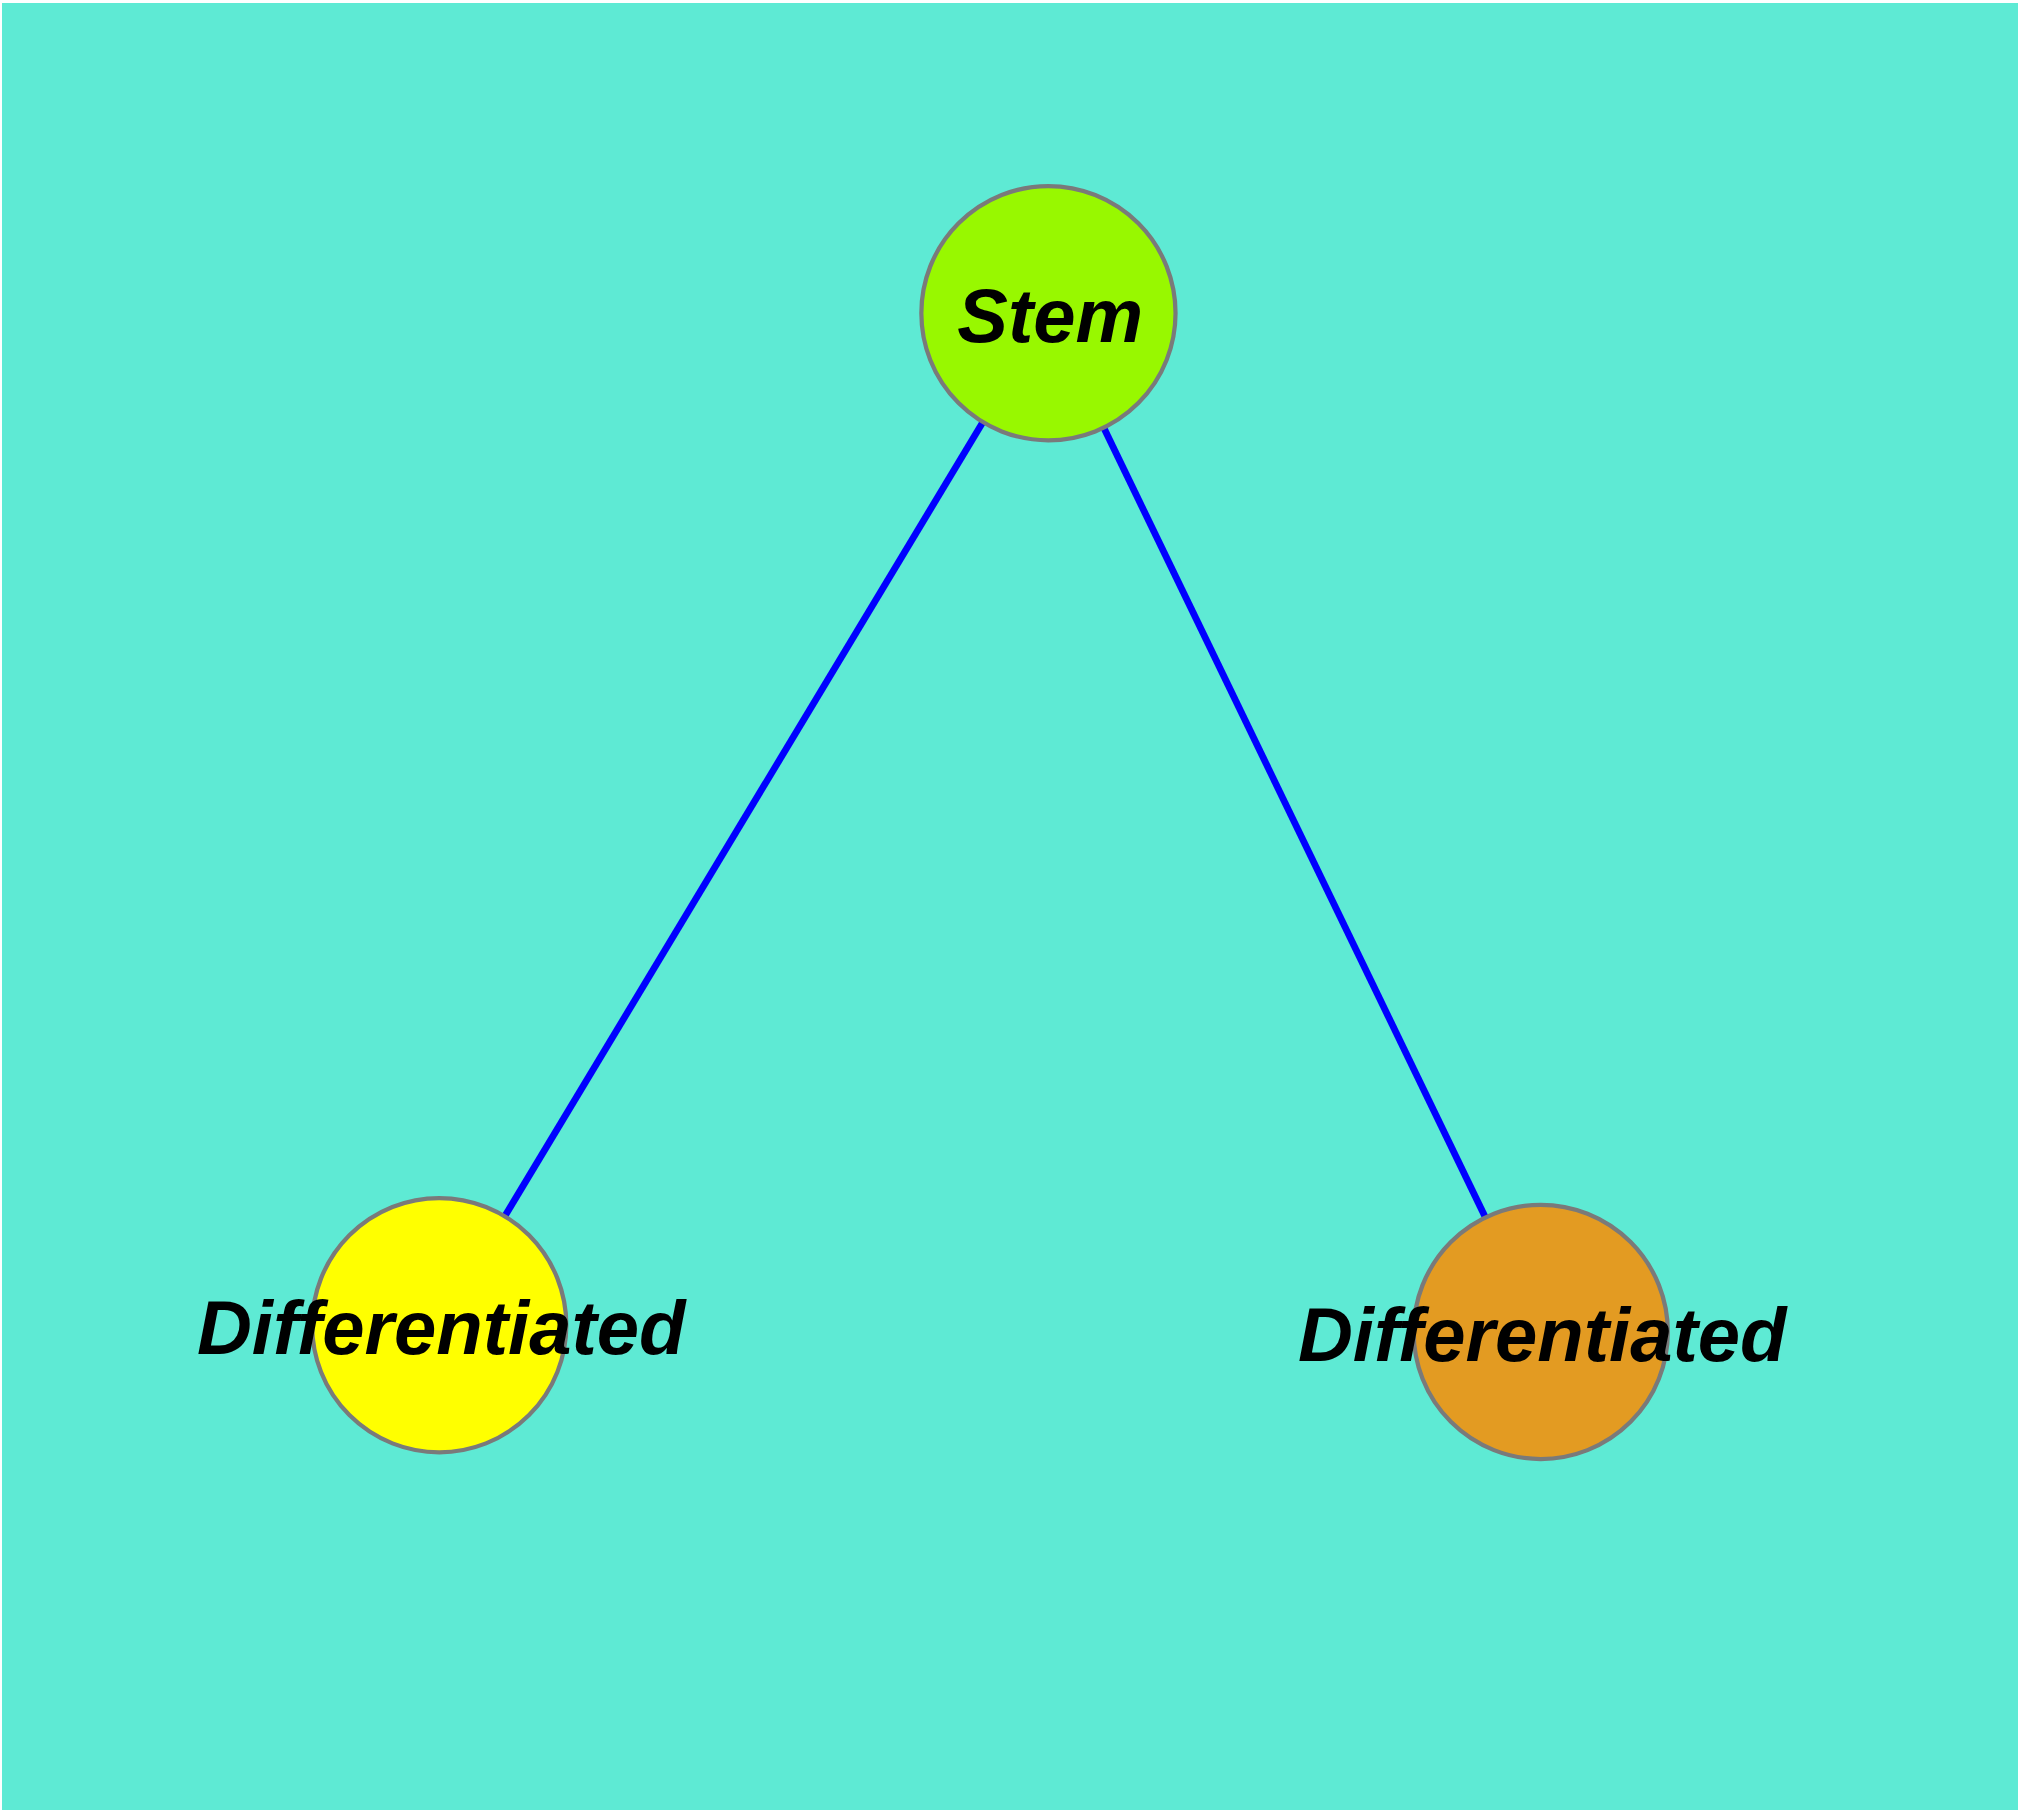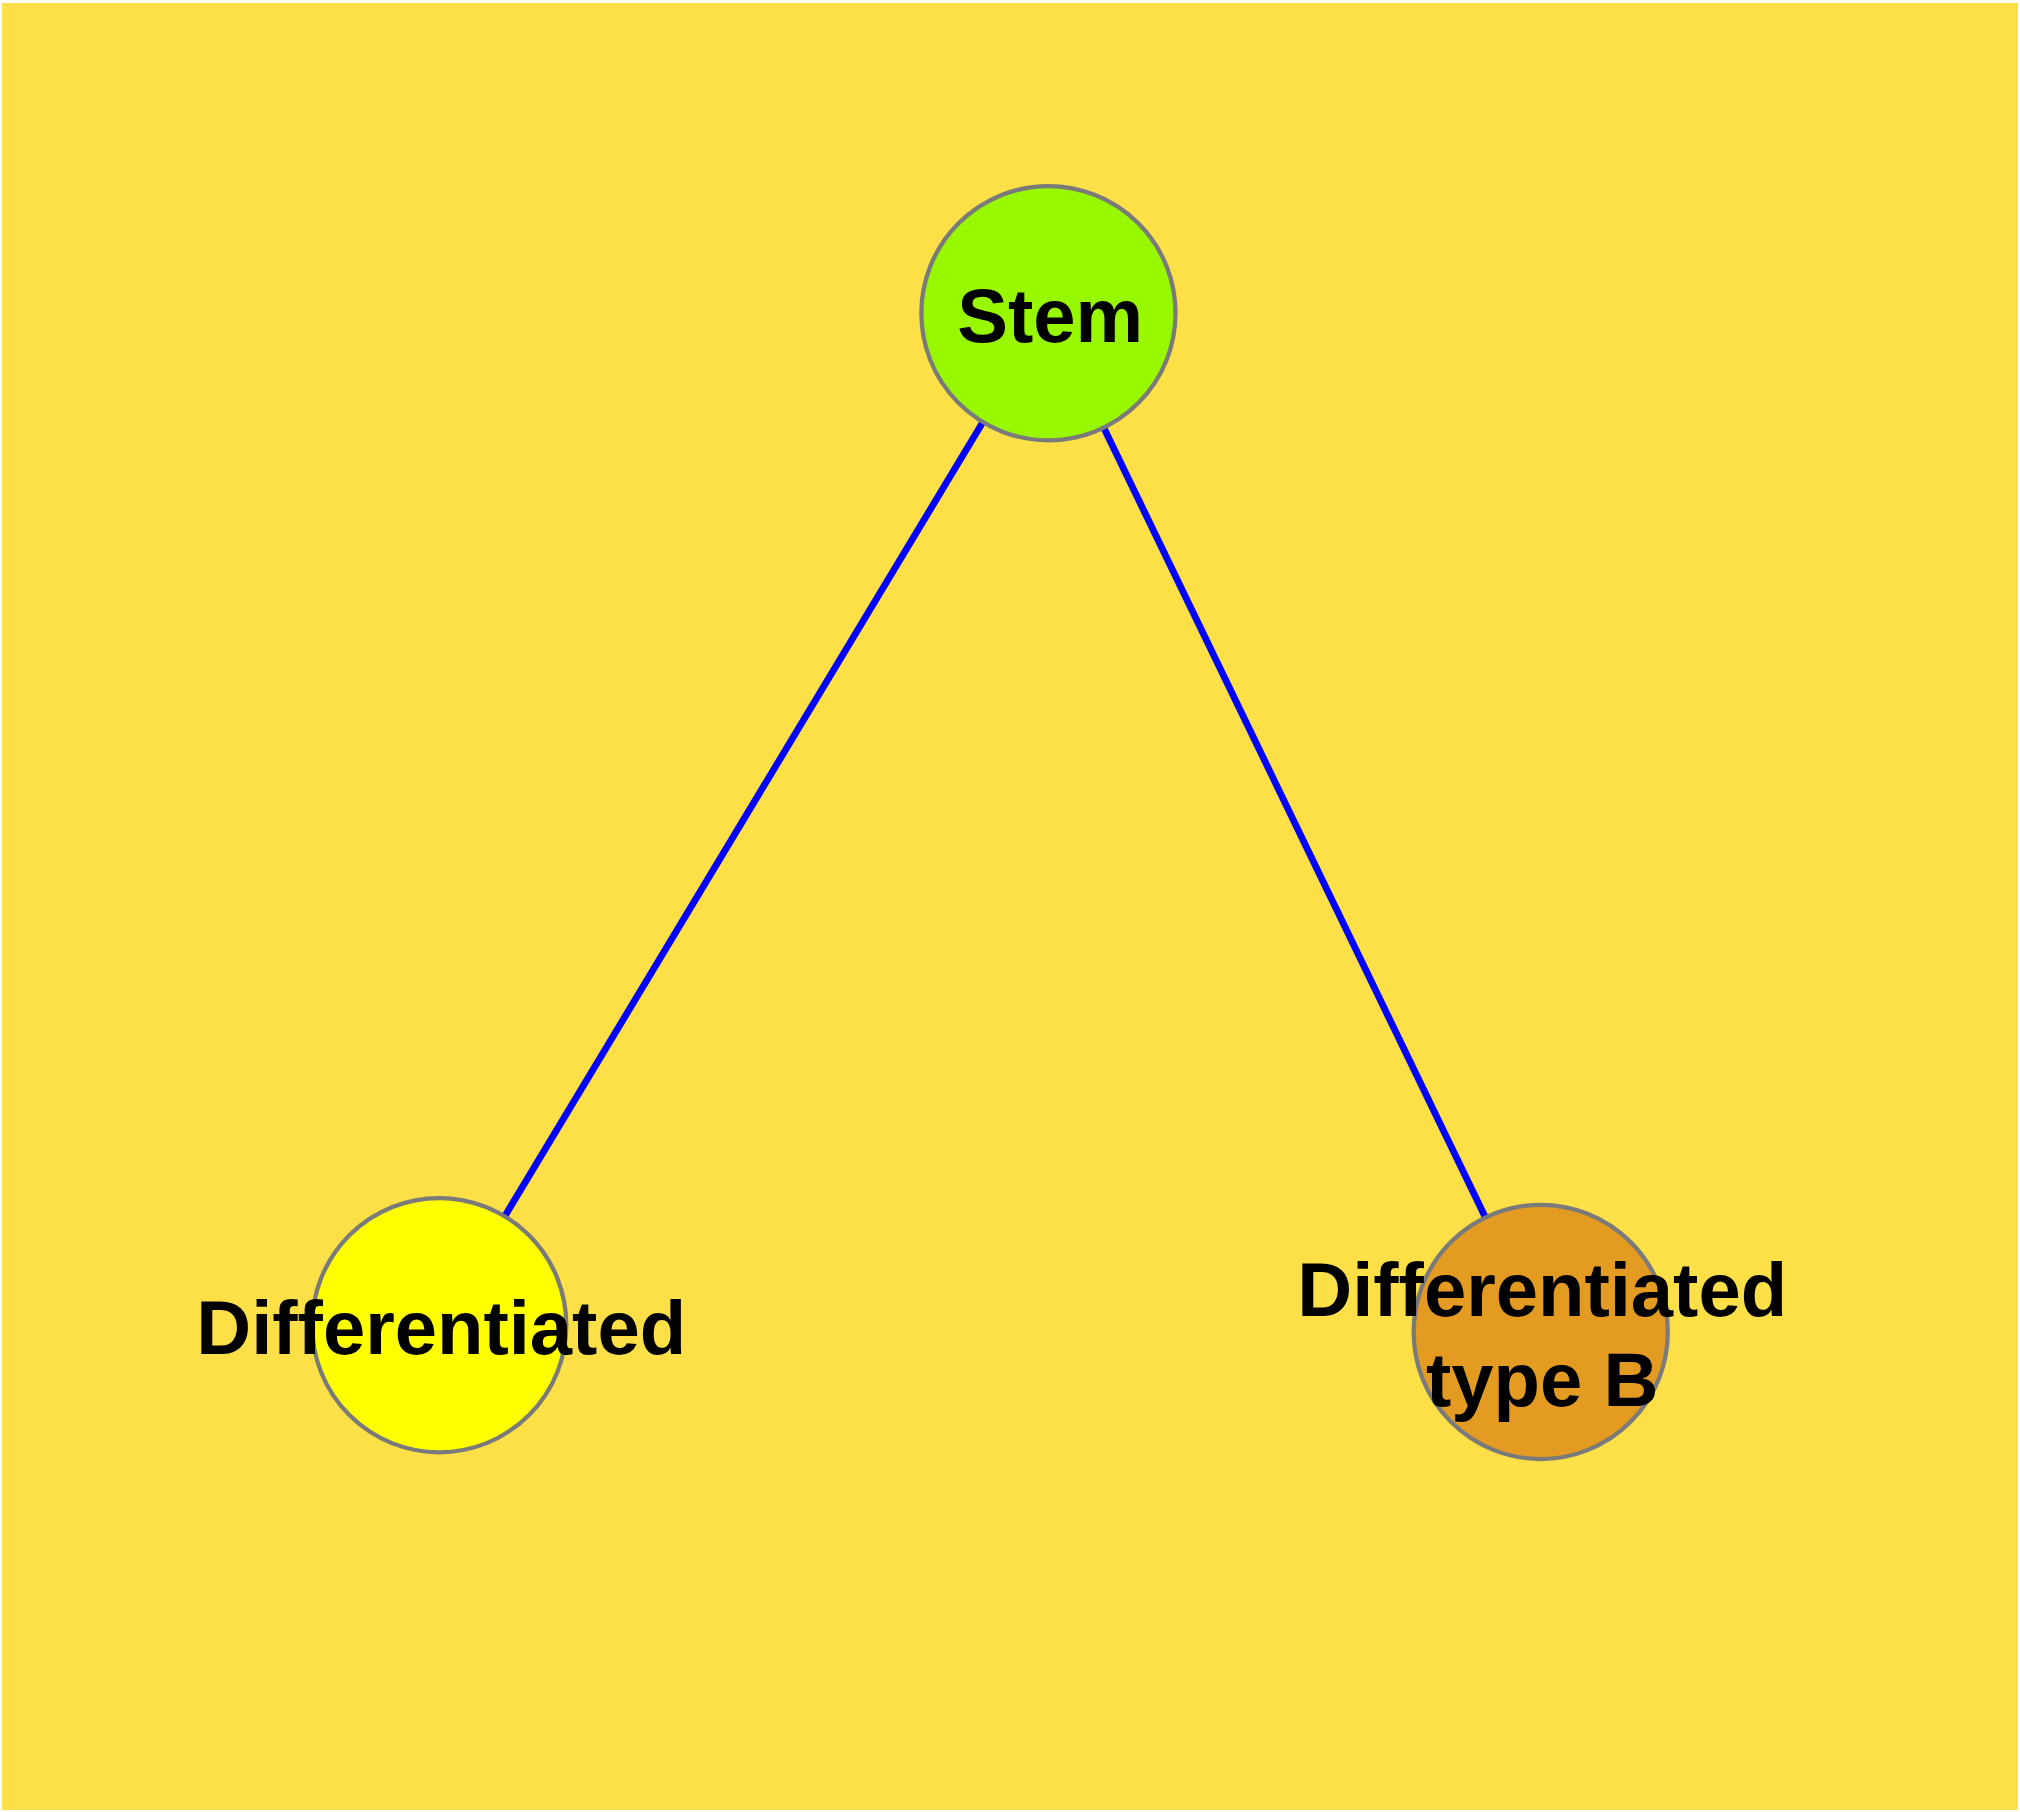--- a/index.html
+++ b/index.html
@@ -10,21 +10,22 @@
     background: #ffffff;
     font-family: "Liberation Sans", sans-serif;
     overflow: hidden;
   }
   .canvas {
     position: absolute;
     top: 3.4px;
     left: 1.7px;
     right: 1.7px;
     bottom: 2.5px;
-    background: #fde047;
+    background: #5eead4;
+    font-style: italic;
   }
   .graph-svg {
     position: absolute;
     top: 0;
     left: 0;
     width: 100%;
     height: 100%;
   }
   .edge {
     stroke: #0000FF;
@@ -77,18 +78,17 @@
 
   <div class="node-label label-type-a">
     <span>
       <span class="label-line">Differentiated</span>
     </span>
   </div>
 
   <div class="node-label label-type-b">
     <span>
       <span class="label-line">Differentiated</span>
-      <span class="label-line">type B</span>
     </span>
   </div>
 
 </div>
 
 
 </body></html>

